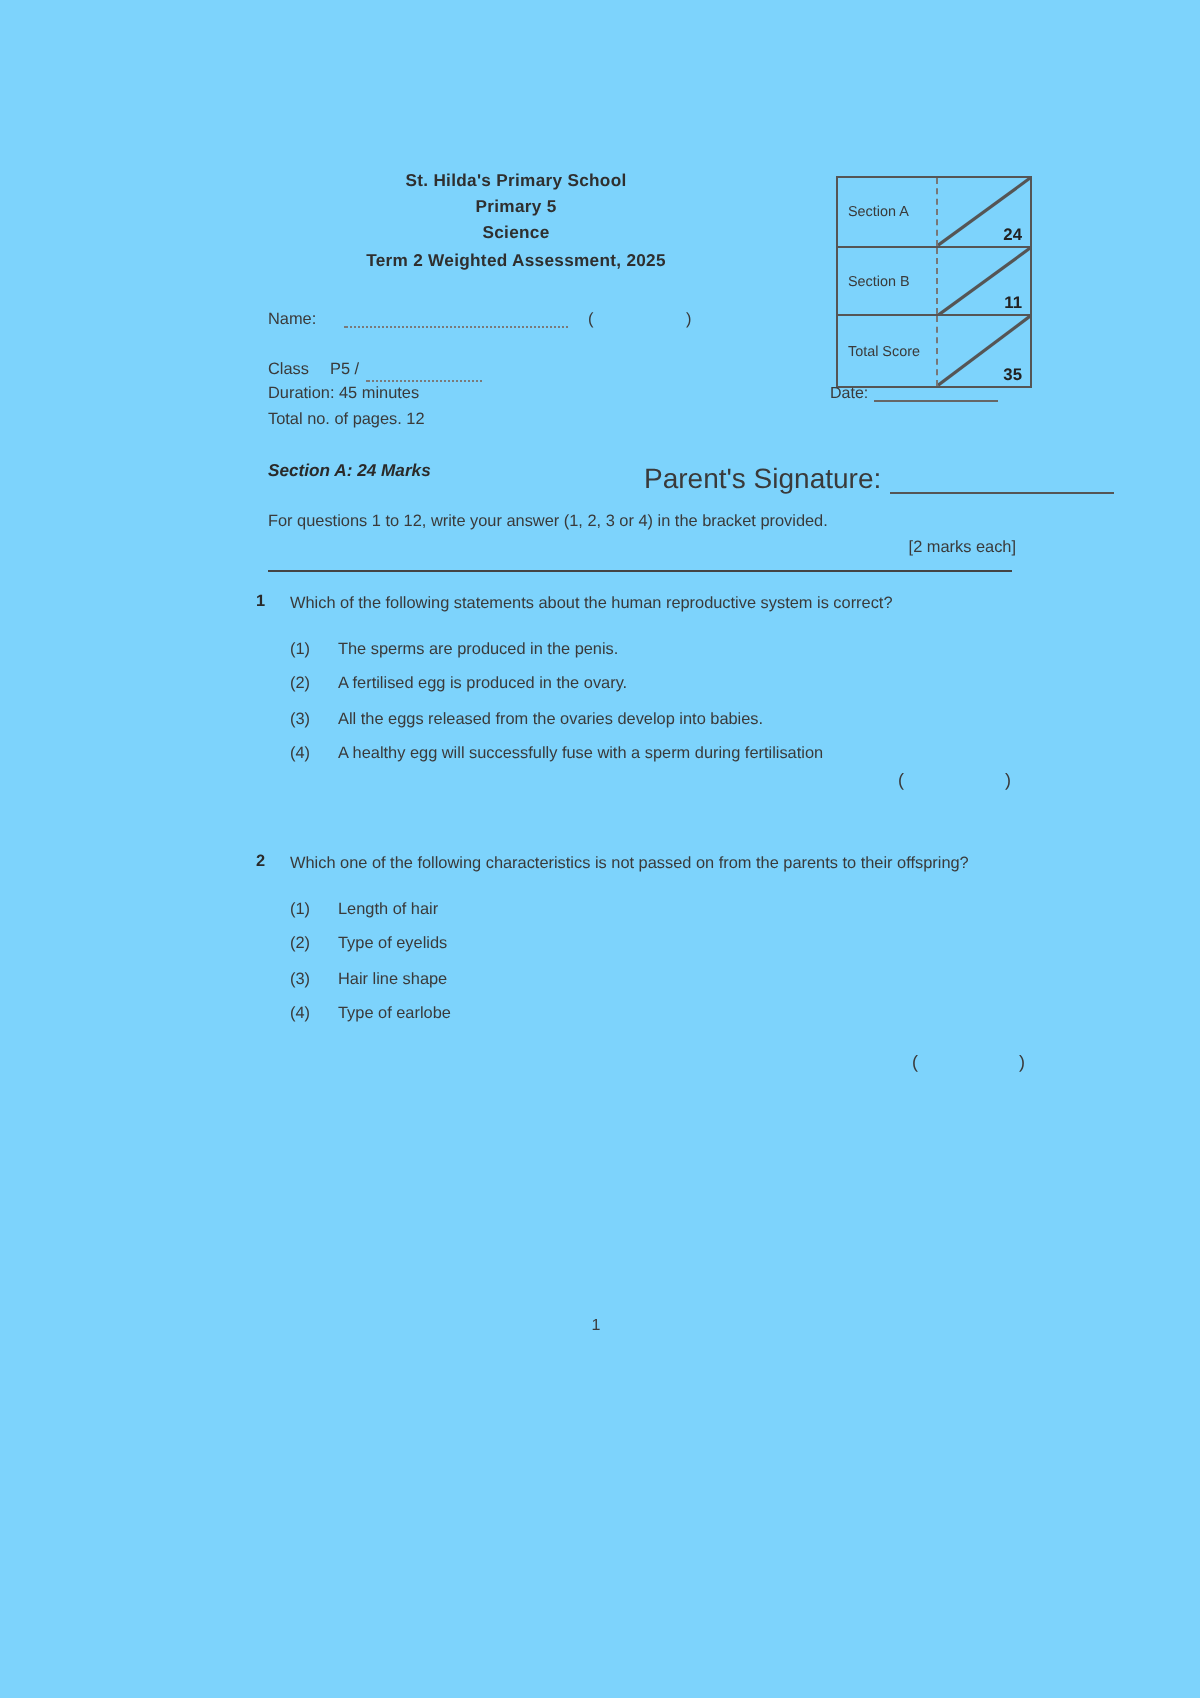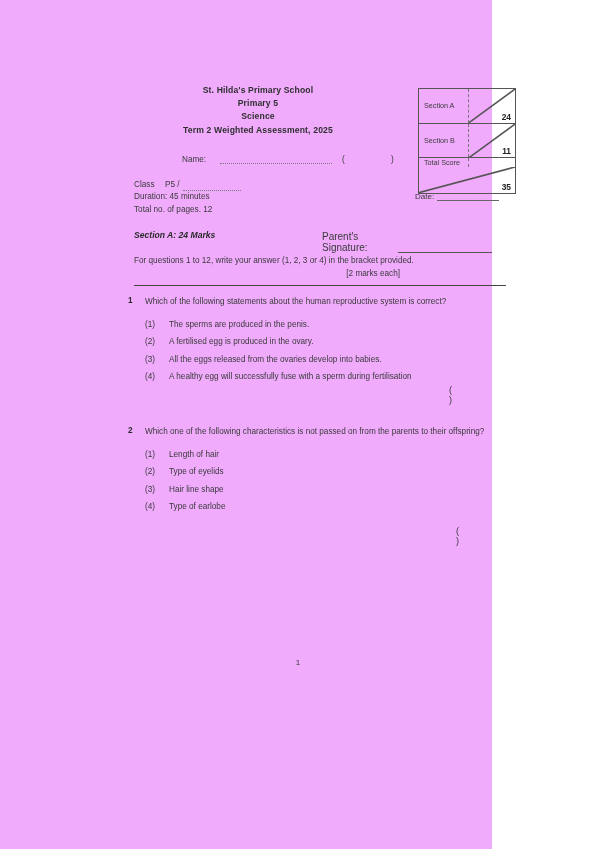--- a/index.html
+++ b/index.html
@@ -12,23 +12,23 @@
     height: 849px;
     position: relative;
     font-family: "Liberation Sans", sans-serif;
     color: #3a3a3a;
     overflow: hidden;
   }
 
   .page {
     position: absolute;
     left: 0; top: 0;
-    width: 492px;
+    width: 600px;
     height: 849px;
-    background: #f0abfc;
+    background: #7dd3fc;
   }
 
   
   .header-block {
     position: absolute;
     left: 0;
     top: 84px;
     width: 600px;
     text-align: center;
   }
@@ -50,21 +50,21 @@
     height: 104px;
     border: 1px solid #555;
   }
   .score-row {
     position: relative;
     height: 33.33%;
     box-sizing: border-box;
     border-bottom: 1px solid #555;
     display: flex;
   }
-  .score-row:last-child { border-bottom: none; flex-direction: column; }
+  .score-row:last-child { border-bottom: none; }
   .score-label-cell {
     width: 52%;
     box-sizing: border-box;
     border-right: 1px dashed #777;
     display: flex;
     align-items: center;
     padding-left: 5px;
     font-size: 7.2px;
     color: #3a3a3a;
     line-height: 9px;
@@ -108,21 +108,20 @@
   
   .name-row {
     position: absolute;
     left: 134px;
     top: 155px;
     font-size: 8.2px;
     color: #3a3a3a;
     display: flex;
     align-items: flex-end;
     gap: 4px;
-    margin-left: 48px;
   }
   .name-row .label { width: 34px; }
   .dotrule {
     display: inline-block;
     width: 112px;
     height: 8px;
     border-bottom: 1px dotted #7a7a7a;
   }
   .name-row .paren {
     letter-spacing: 22px;
@@ -158,21 +157,21 @@
     top: 230px;
     font-size: 8.6px;
     font-weight: bold;
     color: #2a2a2a;
     font-style: italic;
   }
   .signature {
     position: absolute;
     left: 322px;
     top: 231px;
-    font-size: 10px;
+    font-size: 14px;
     color: #3a3a3a;
     display: flex;
     align-items: flex-end;
     gap: 4px;
   }
   .signature .rule {
     display: inline-block;
     width: 112px;
     border-bottom: 1px solid #555;
     height: 8px;

